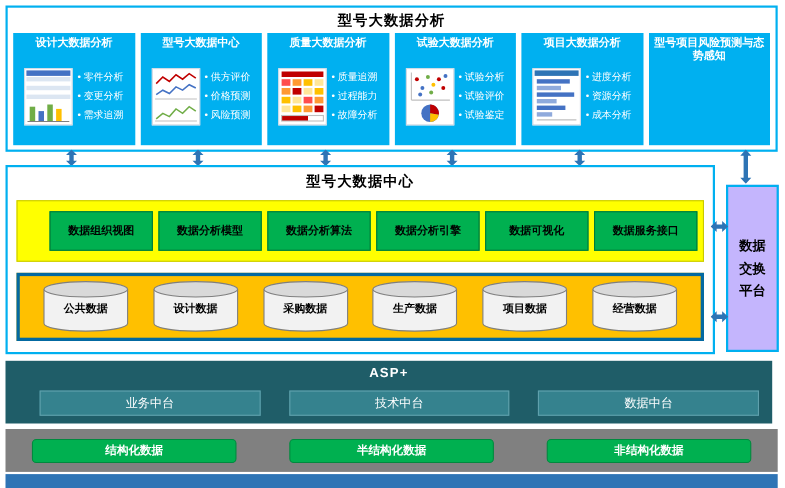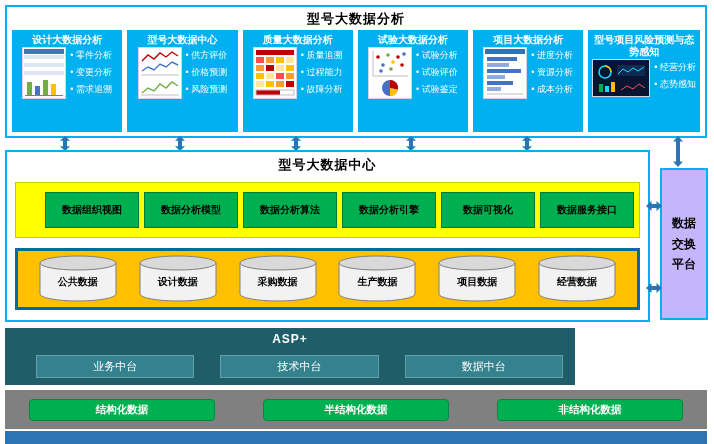--- a/index.html
+++ b/index.html
@@ -10,21 +10,21 @@
 
   .section-title { text-align:center; font-weight:bold; font-size:13px; color:#000; letter-spacing:1px; }
 
   
   .top-layer { position:absolute; left:5px; top:5px; width:702px; height:133px;
                border:2px solid #00b0f0; background:#fff; }
   .top-layer .section-title { margin-top:3px; }
   .panels { position:absolute; left:5px; right:5px; top:23px; bottom:4px; display:flex; gap:5px; }
   .panel { flex:1; background:#00b0f0; color:#fff; padding:4px; display:flex; flex-direction:column; }
   .panel-title { font-size:10px; font-weight:bold; text-align:center; line-height:1.2; margin-bottom:1px; }
-  .panel-body { flex:1; display:flex; align-items:flex-start; justify-content:center; gap:4px; }
+  .panel-body { flex:1; display:flex; align-items:center; justify-content:center; gap:4px; }
   .thumb { flex:none; background:#fff; border:1px solid #cfd8e3; line-height:0; }
   .panel ul { list-style:none; font-size:9px; line-height:1.9; white-space:nowrap; }
   .panel li::before { content:"• "; }
 
   
   .v-arrow { position:absolute; top:136px; }
   .v-arrow-long { position:absolute; top:136px; }
   .h-arrow { position:absolute; }
 
   
@@ -40,21 +40,21 @@
   .cylinder .cyl-label { position:absolute; left:0; top:22px; width:100%; text-align:center;
                          font-size:10px; font-weight:bold; color:#000; line-height:1; }
 
   
   .exchange { position:absolute; left:660px; top:168px; width:48px; height:152px;
               border:2px solid #00b0f0; background:#c4b5fd; display:flex; align-items:center; justify-content:center; }
   .exchange span { display:block; width:26px; font-size:12px; font-weight:bold; line-height:1.7;
                    text-align:center; word-break:break-all; }
 
   
-  .asp-layer { position:absolute; left:5px; top:328px; width:570px; height:57px; background:#1f5d68; }
+  .asp-layer { position:absolute; left:5px; top:328px; width:697px; height:57px; background:#1f5d68; }
   .asp-title { text-align:center; color:#fff; font-weight:bold; font-size:12px; margin-top:4px; letter-spacing:1px; }
   .asp-boxes { position:absolute; left:12px; right:12px; top:27px; height:23px; display:flex; gap:26px;margin-left:19px; }
   .asp-box { flex:1; background:#35828e; border:1px solid #5fa0ac; color:#fff; font-size:11px;
              display:flex; align-items:center; justify-content:center; }
 
   
   .source-layer { position:absolute; left:5px; top:390px; width:702px; height:39px; background:#808080;
                   display:flex; align-items:center; justify-content:space-around; }
   .src-box { width:186px; height:22px; background:#00b050; border:1px solid #008a3e; border-radius:4px;
              color:#fff; font-size:10.5px; font-weight:bold; display:flex; align-items:center; justify-content:center; }
@@ -201,39 +201,20 @@
           <ul>
             <li>进度分析</li>
             <li>资源分析</li>
             <li>成本分析</li>
           </ul>
         </div>
       </div>
 
       <div class="panel">
         <div class="panel-title">型号项目风险预测与态势感知</div>
-        <div class="panel-body">
-          <div class="thumb">
-            <svg width="56" height="36" viewBox="0 0 56 36">
-              <rect width="56" height="36" fill="#081532"></rect>
-              <circle cx="12" cy="12" r="6" fill="none" stroke="#00e5ff" stroke-width="1.5"></circle>
-              <path d="M12 6 a6 6 0 0 1 6 6" fill="none" stroke="#ffc000" stroke-width="1.5"></path>
-              <rect x="24" y="5" width="28" height="11" fill="#0e2a52"></rect>
-              <polyline points="25,14 30,9 35,12 40,8 45,11 51,7" fill="none" stroke="#00e5ff" stroke-width="1"></polyline>
-              <rect x="6" y="24" width="4" height="8" fill="#00b050"></rect>
-              <rect x="12" y="26" width="4" height="6" fill="#00e5ff"></rect>
-              <rect x="18" y="22" width="4" height="10" fill="#ffc000"></rect>
-              <polyline points="28,30 34,26 40,29 46,24 52,28" fill="none" stroke="#ff4d4d" stroke-width="1"></polyline>
-            </svg>
-          </div>
-          <ul>
-            <li>经营分析</li>
-            <li>态势感知</li>
-          </ul>
-        </div>
       </div>
 
     </div>
   </div>
 
   <svg class="v-arrow" style="left:59px" width="12" height="15" viewBox="0 0 12 15">
       <path d="M6 0 L11 4.8 H8 V10.2 H11 L6 15 L1 10.2 H4 V4.8 H1 Z" fill="#2e74b5"></path>
     </svg>
   <svg class="v-arrow" style="left:174px" width="12" height="15" viewBox="0 0 12 15">
       <path d="M6 0 L11 4.8 H8 V10.2 H11 L6 15 L1 10.2 H4 V4.8 H1 Z" fill="#2e74b5"></path>

